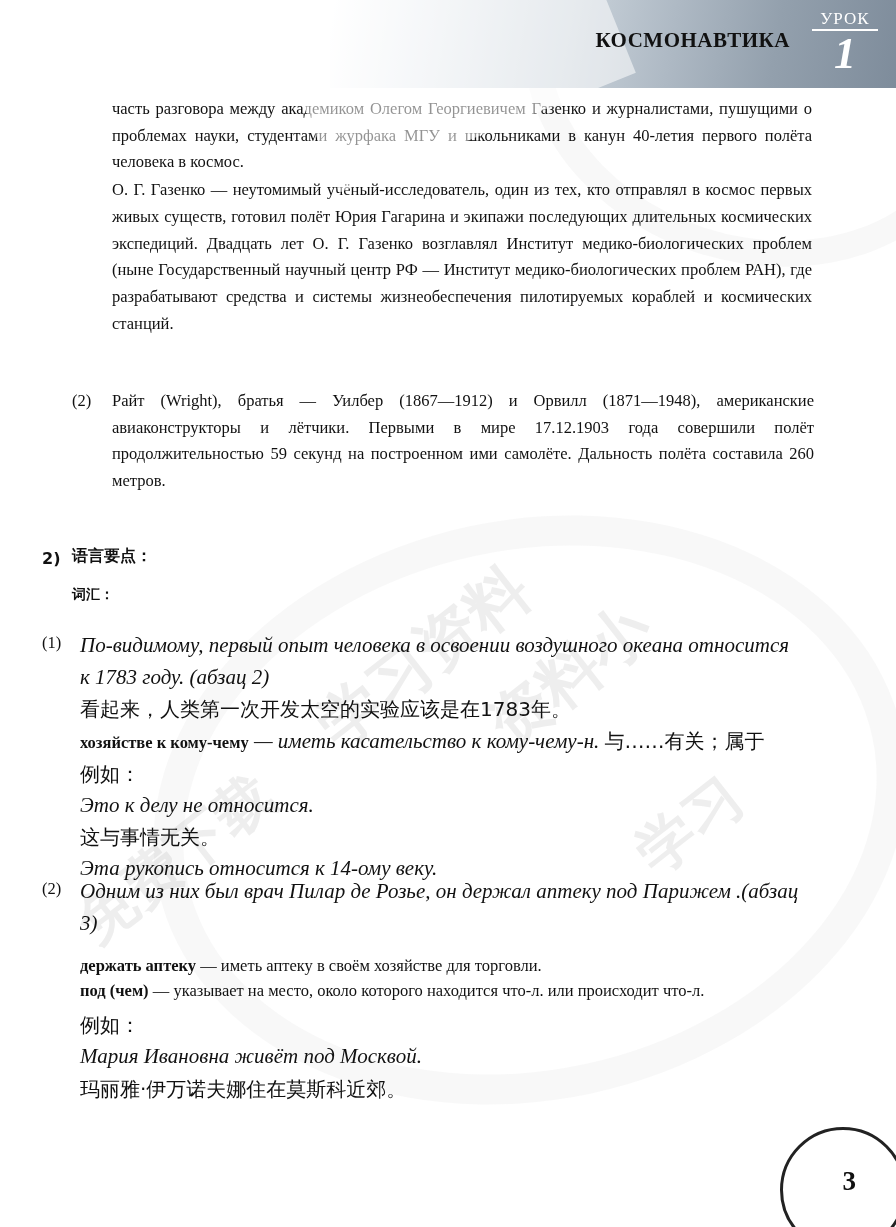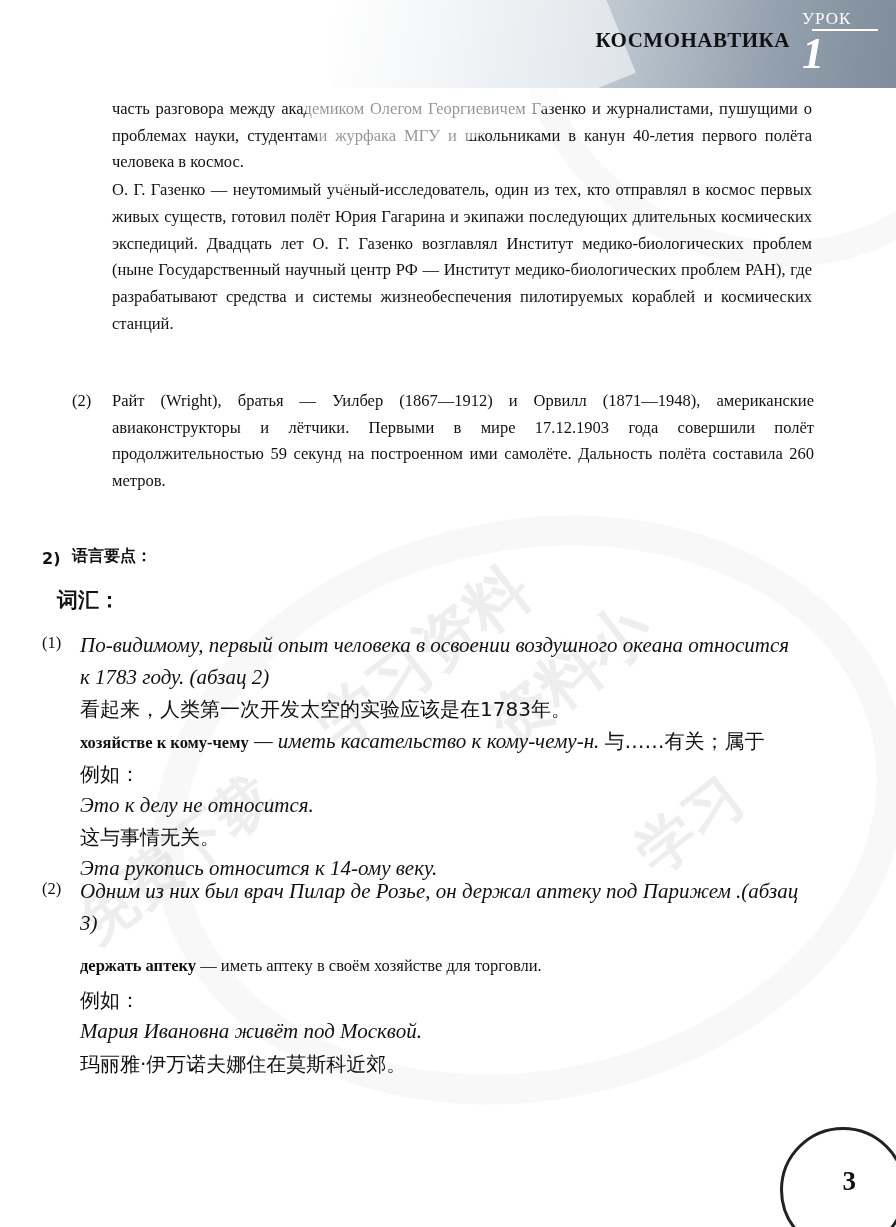--- a/index.html
+++ b/index.html
@@ -75,21 +75,21 @@
     font-size: 21px;
     letter-spacing: 0.5px;
     color: #111111;
     margin-left: 38px;
   }
   .lesson-box {
     position: absolute;
     right: 8px;
     top: 6px;
     width: 86px;
-    text-align: left;
+    text-align: center;
     color: #ffffff;
   }
   .lesson-word {
     font-family: "Liberation Serif", serif;
     font-size: 17px;
     letter-spacing: 1px;
     line-height: 1;
     margin-top: 4px;
   }
   .lesson-number {
@@ -156,25 +156,25 @@
     display: flex;
     font-size: 16.5px;
   }
   .sec-head .num-label { width: 30px; flex: 0 0 30px; }
   .cn-bold {
     font-family: "DejaVu Sans", "Liberation Sans", sans-serif;
     font-weight: bold;
     font-size: 16px;
   }
   .sub-head {
-    margin-left: 15px;
+    margin-left: 30px;
     margin-top: 14px;
     font-family: "DejaVu Sans", "Liberation Sans", sans-serif;
     font-weight: bold;
-    font-size: 21px;
+    font-size: 14px;
   }
 
   .entry {
     position: absolute;
     display: flex;
     width: 760px;
   }
   .entry .num-label { width: 38px; flex: 0 0 38px; font-size: 16.5px; }
   .entry-body { flex: 1; }
   .ital {
@@ -275,20 +275,23 @@
   </div>
 
   <div class="entry entry-2">
     <div class="num-label">(2)</div>
     <div class="entry-body">
       <div class="ital">Одним из них был врач Пилар де Розье, он держал аптеку под Парижем .(абзац 3)</div>
 
       <div class="line" style="margin-top:14px;">
         <span class="bold">держать аптеку</span><span> — иметь аптеку в своём хозяйстве для торговли.</span>
       </div>
+      <div class="line">
+        <span class="bold">под (чем)</span><span> — указывает на место, около которого находится что-л. или происходит что-л.</span>
+      </div>
 
       <div class="line-cn" style="margin-top:6px;">例如：</div>
       <div class="ital">Мария Ивановна живёт под Москвой.</div>
       <div class="line-cn">玛丽雅·伊万诺夫娜住在莫斯科近郊。</div>
     </div>
   </div>
 
 </div>
 
 <div class="corner-arc"></div>

